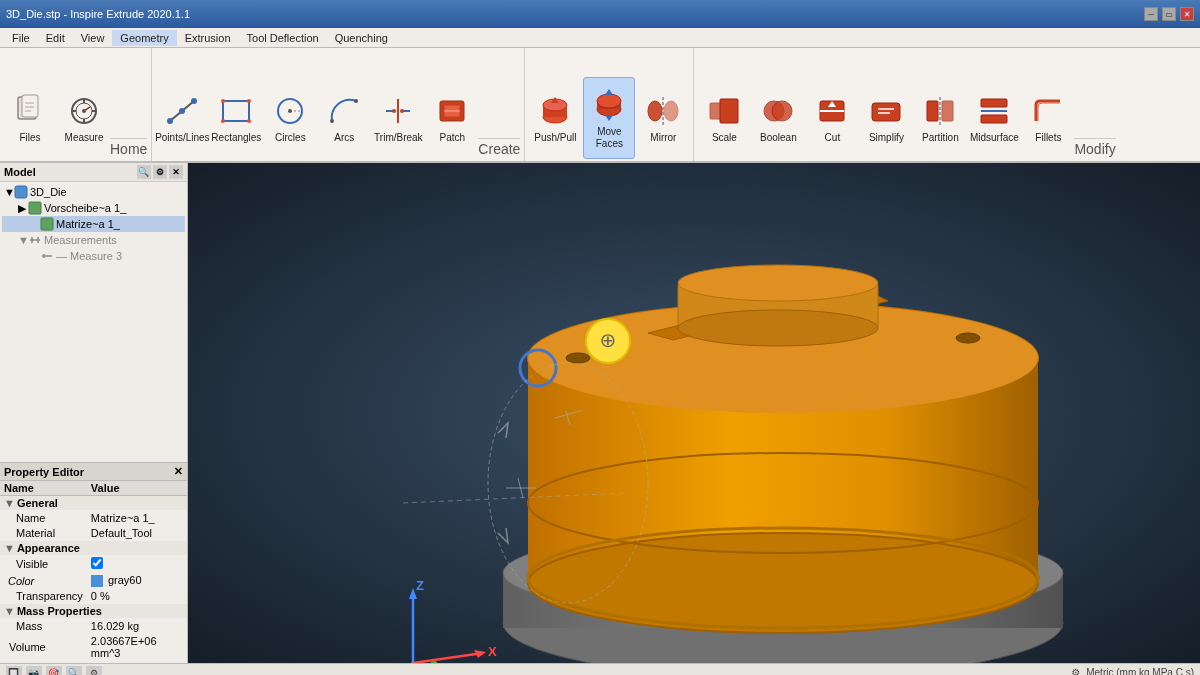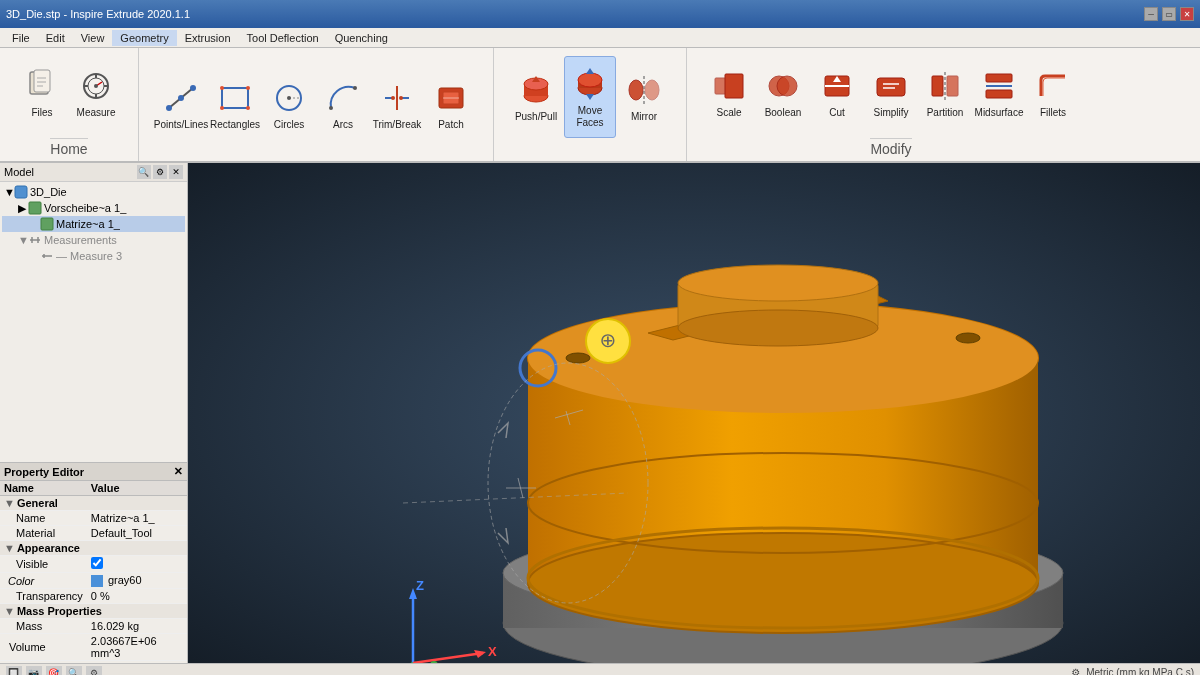--- a/index.html
+++ b/index.html
@@ -34,24 +34,23 @@
     #toolbar {
       height: 115px;
       background: #f5f2ee;
       border-bottom: 2px solid #bbb;
       display: flex;
       align-items: stretch;
       padding: 0;
     }
     .toolbar-group {
       display: flex;
-      flex-direction: column;
-      align-items: center;
+      align-items: flex-end;
       border-right: 1px solid #ccc;
-      padding: 2px 16px;
+      padding: 2px 4px;
     }
     .toolbar-group-items {
       display: flex;
       flex-direction: row;
       flex: 1;
       align-items: center;
       gap: 2px;
     }
     .toolbar-group-label {
       text-align: center;
@@ -104,21 +103,21 @@
       border-bottom: 1px solid #bbb;
       overflow: hidden;
     }
     #model-header {
       display: flex;
       align-items: center;
       justify-content: space-between;
       padding: 2px 4px;
       background: #e8e4de;
       border-bottom: 1px solid #ccc;
-      font-weight: normal;
+      font-weight: bold;
       font-size: 11px;
     }
     #model-header-icons { display: flex; gap: 2px; }
     .header-icon { width: 14px; height: 14px; background: #ccc; cursor: pointer; display: flex; align-items: center; justify-content: center; font-size: 9px; }
     #model-tree { padding: 2px; }
     .tree-item { display: flex; align-items: center; padding: 1px 2px; cursor: pointer; font-size: 11px; }
     .tree-item.selected { background: #b8cce8; }
     .tree-arrow { width: 10px; display: inline-block; }
     .tree-icon { width: 14px; height: 14px; margin-right: 2px; display: inline-flex; align-items: center; justify-content: center; }
 
@@ -329,20 +328,21 @@
         <div class="tool-icon">
           <svg width="36" height="36" viewBox="0 0 36 36">
             <rect x="6" y="8" width="24" height="20" rx="2" fill="#c84020" stroke="#a03010" stroke-width="1"></rect>
             <rect x="10" y="12" width="16" height="12" rx="1" fill="#e86040" stroke="#c04020" stroke-width="1"></rect>
             <line x1="10" y1="18" x2="26" y2="18" stroke="white" stroke-width="1" opacity="0.5"></line>
           </svg>
         </div>
         <span class="tool-label">Patch</span>
       </div>
     </div>
+    <div class="toolbar-group-label">Create</div>
   </div>
 
   <div class="toolbar-group">
     <div class="toolbar-group-items">
       <div class="tool-btn">
         <div class="tool-icon">
           <svg width="36" height="36" viewBox="0 0 36 36">
             <ellipse cx="18" cy="24" rx="12" ry="6" fill="#e05030" stroke="#c03010" stroke-width="1"></ellipse>
             <rect x="6" y="12" width="24" height="12" fill="#d04020"></rect>
             <ellipse cx="18" cy="12" rx="12" ry="6" fill="#e86050" stroke="#c03010" stroke-width="1"></ellipse>

